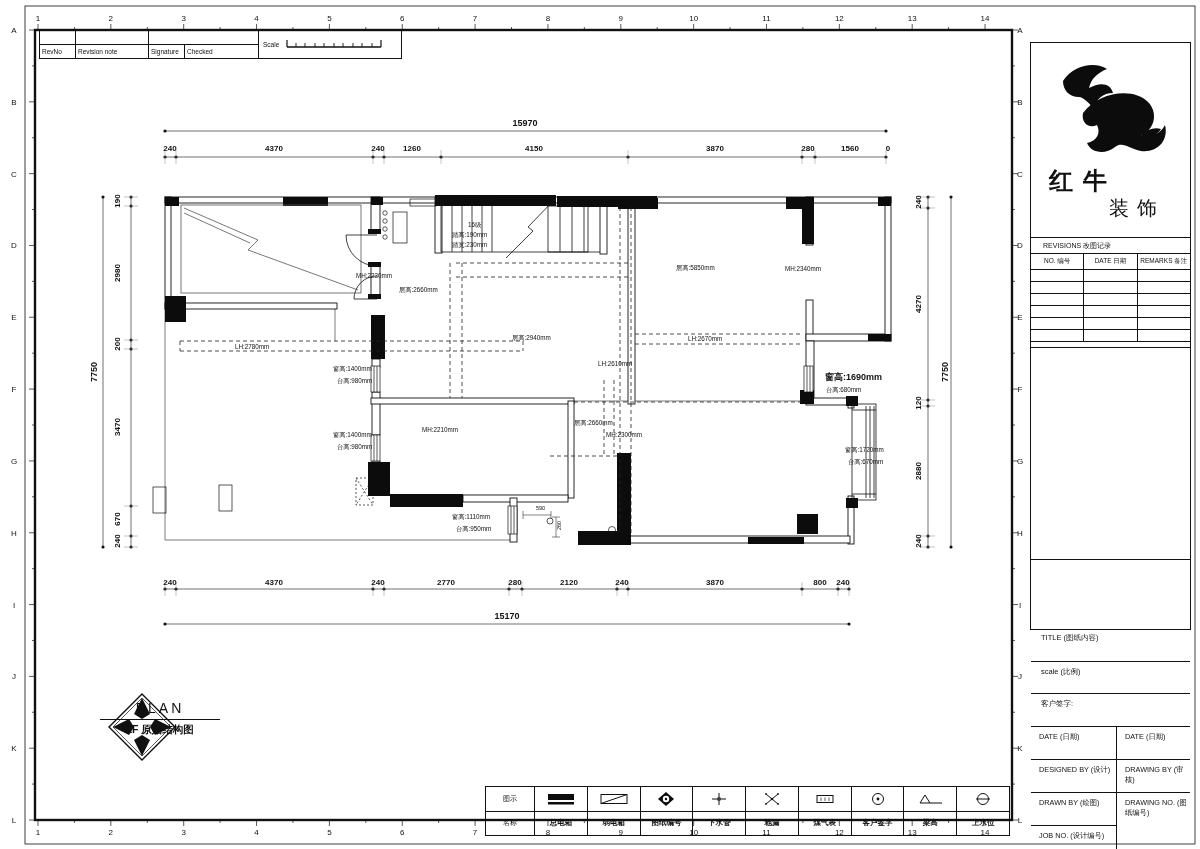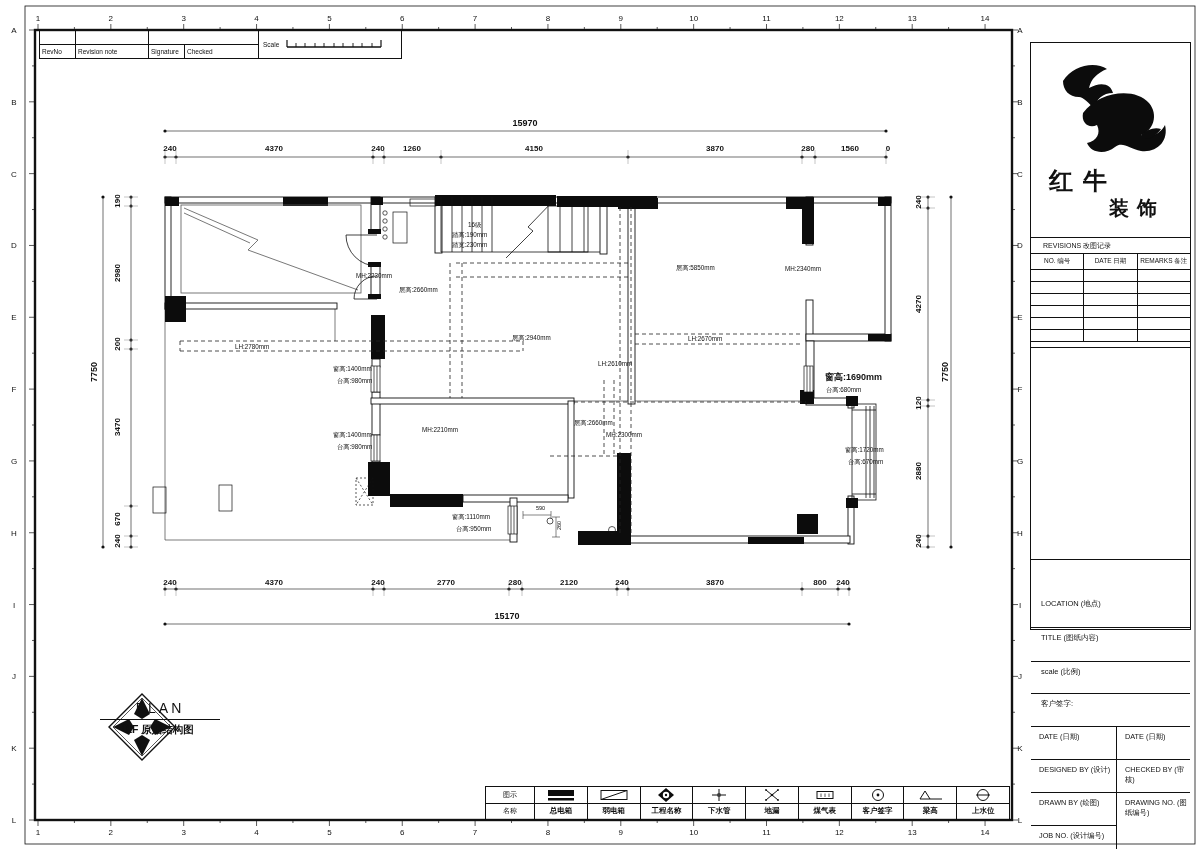--- a/index.html
+++ b/index.html
@@ -9,35 +9,35 @@
   .grid-lab{position:absolute;font-size:8px;color:#111;transform:translate(-50%,-50%);}
   
   #revstrip{position:absolute;left:39px;top:29px;width:361px;height:28px;border:1.2px solid #111;display:flex;}
   #rt-left{width:218px;display:flex;flex-direction:column;border-right:1px solid #111;}
   .rt-row{display:flex;flex:1;}
   .rt-row>div{border-right:1px solid #111;box-sizing:border-box;font-size:6.5px;display:flex;align-items:center;padding-left:2px;}
   .rt-row>div:last-child{border-right:none;}
   .rt-row.bot{border-top:1px solid #111;}
   #rt-scale{flex:1;display:flex;align-items:center;font-size:6.5px;padding-left:4px;gap:6px;}
   
-  #legend{position:absolute;left:485px;top:786px;width:525px;height:34px;border:1.4px solid #111;display:flex;box-sizing:border-box;}
+  #legend{position:absolute;left:485px;top:786px;width:525px;height:50px;border:1.4px solid #111;display:flex;box-sizing:border-box;}
   .lg-col{display:flex;flex-direction:column;border-right:1px solid #111;flex:1;}
   .lg-col:last-child{border-right:none;}
   .lg-col .sym{flex:1;display:flex;align-items:center;justify-content:center;border-bottom:1px solid #111;font-size:7px;}
   .lg-col .nam{flex:1;display:flex;align-items:center;justify-content:center;font-size:7.5px;font-weight:bold;}
   .lg-first{flex:0 0 48px;}
   
   #plancap{position:absolute;left:100px;top:690px;width:120px;text-align:center;}
   #plancap .plan-word{font-size:14px;letter-spacing:3px;margin-top:10px;}
   #plancap .plan-sub{font-size:10.5px;font-weight:bold;border-top:1.4px solid #111;margin-top:3px;padding-top:3px;}
   
   #sidebar{position:absolute;left:1030px;top:16px;width:161px;height:588px;border:1.6px solid #111;box-sizing:border-box;font-size:7.5px;margin-top:26px;}
   #logo-area{position:absolute;left:0;top:0;width:100%;height:194px;border-bottom:1.4px solid #111;}
   #brand1{position:absolute;left:18px;top:122px;font-family:"Liberation Serif","DejaVu Serif",serif;font-size:24px;font-weight:bold;letter-spacing:10px;}
-  #brand2{position:absolute;left:78px;top:152px;font-family:"Liberation Serif","DejaVu Serif",serif;font-size:20px;font-weight:bold;letter-spacing:8px;}
+  #brand2{position:absolute;left:78px;top:152px;font-family:"Liberation Serif","DejaVu Serif",serif;font-size:20px;font-weight:normal;letter-spacing:8px;}
   #rev-title{position:absolute;left:0;top:194px;width:100%;height:17px;line-height:17px;padding-left:12px;box-sizing:border-box;border-bottom:1px solid #111;font-size:7px;}
   #rev-table{position:absolute;left:0;top:211px;width:100%;}
   .rvrow{display:flex;height:15px;border-bottom:1px solid #111;}
   .rvrow.small{height:11px;}
   .rvrow>div{flex:1;border-right:1px solid #111;box-sizing:border-box;display:flex;align-items:center;justify-content:center;font-size:6.5px;}
   .rvrow>div:last-child{border-right:none;}
   #bigbox{position:absolute;left:0;top:304px;width:100%;height:213px;border-top:1.6px solid #111;border-bottom:1.6px solid #111;box-sizing:border-box;}
   .fld{position:absolute;left:0;width:100%;box-sizing:border-box;border-bottom:1px solid #111;padding:5px 0 0 10px;font-size:7.5px;}
   .half{position:absolute;box-sizing:border-box;padding:5px 0 0 8px;font-size:7.3px;border-bottom:1px solid #111;}
   .half.l{left:0;width:86px;border-right:1px solid #111;}
@@ -550,21 +550,21 @@
         <div class="nam">弱电箱</div>
       </div>
       <div class="lg-col">
         <div class="sym">
           <svg width="32" height="14" viewBox="0 0 32 14">
             <polygon points="16,0 24,7 16,14 8,7" fill="#0c0c0c"></polygon>
             <circle cx="16" cy="7" r="3.2" fill="#fff"></circle>
             <circle cx="16" cy="7" r="1.2" fill="#0c0c0c"></circle>
           </svg>
         </div>
-        <div class="nam">工程名称</div>
+        <div class="nam">图纸编号</div>
       </div>
       <div class="lg-col">
         <div class="sym">
           <svg width="32" height="14" viewBox="0 0 32 14">
             <line x1="16" y1="1" x2="16" y2="13" stroke="#111" stroke-width="1"></line>
             <line x1="9" y1="7" x2="23" y2="7" stroke="#111" stroke-width="1"></line>
             <rect x="14.8" y="5.8" width="2.4" height="2.4" fill="none" stroke="#111" stroke-width="0.7"></rect>
           </svg>
         </div>
         <div class="nam">下水管</div>
@@ -670,28 +670,27 @@
           <div></div>
           <div></div>
         </div>
         <div class="rvrow small">
           <div></div>
           <div></div>
           <div></div>
         </div>
       </div>
     <div id="bigbox"></div>
-    <div class="fld" style="top:551px;height:34px">LOCATION (地点)</div>
     <div class="fld" style="top:619px;height:32px">scale (比例)</div>
     <div class="fld" style="top:585px;height:34px">TITLE (图纸内容)</div>
     <div class="fld" style="top:651px;height:33px">客户签字:</div>
     <div class="half l" style="top:684px;height:33px">DATE (日期)</div>
     <div class="half r" style="top:684px;height:33px">DATE (日期)</div>
     <div class="half l" style="top:717px;height:33px">DESIGNED BY (设计)</div>
-    <div class="half r" style="top:717px;height:33px">CHECKED BY (审核)</div>
+    <div class="half r" style="top:717px;height:33px">DRAWING BY (审核)</div>
     <div class="half l" style="top:750px;height:33px">DRAWN BY (绘图)</div>
     <div class="half r" style="top:750px;height:65px;border-bottom:none">DRAWING NO. (图纸编号)</div>
     <div class="half l" style="top:783px;height:32px;border-bottom:none">JOB NO. (设计编号)</div>
   </div>
 
 <div class="grid-lab" style="left: 38px; top: 18px;">1</div>
     <div class="grid-lab" style="left: 38px; top: 832px;">1</div>
     <div class="grid-lab" style="left: 110.85px; top: 18px;">2</div>
     <div class="grid-lab" style="left: 110.85px; top: 832px;">2</div>
     <div class="grid-lab" style="left: 183.7px; top: 18px;">3</div>

